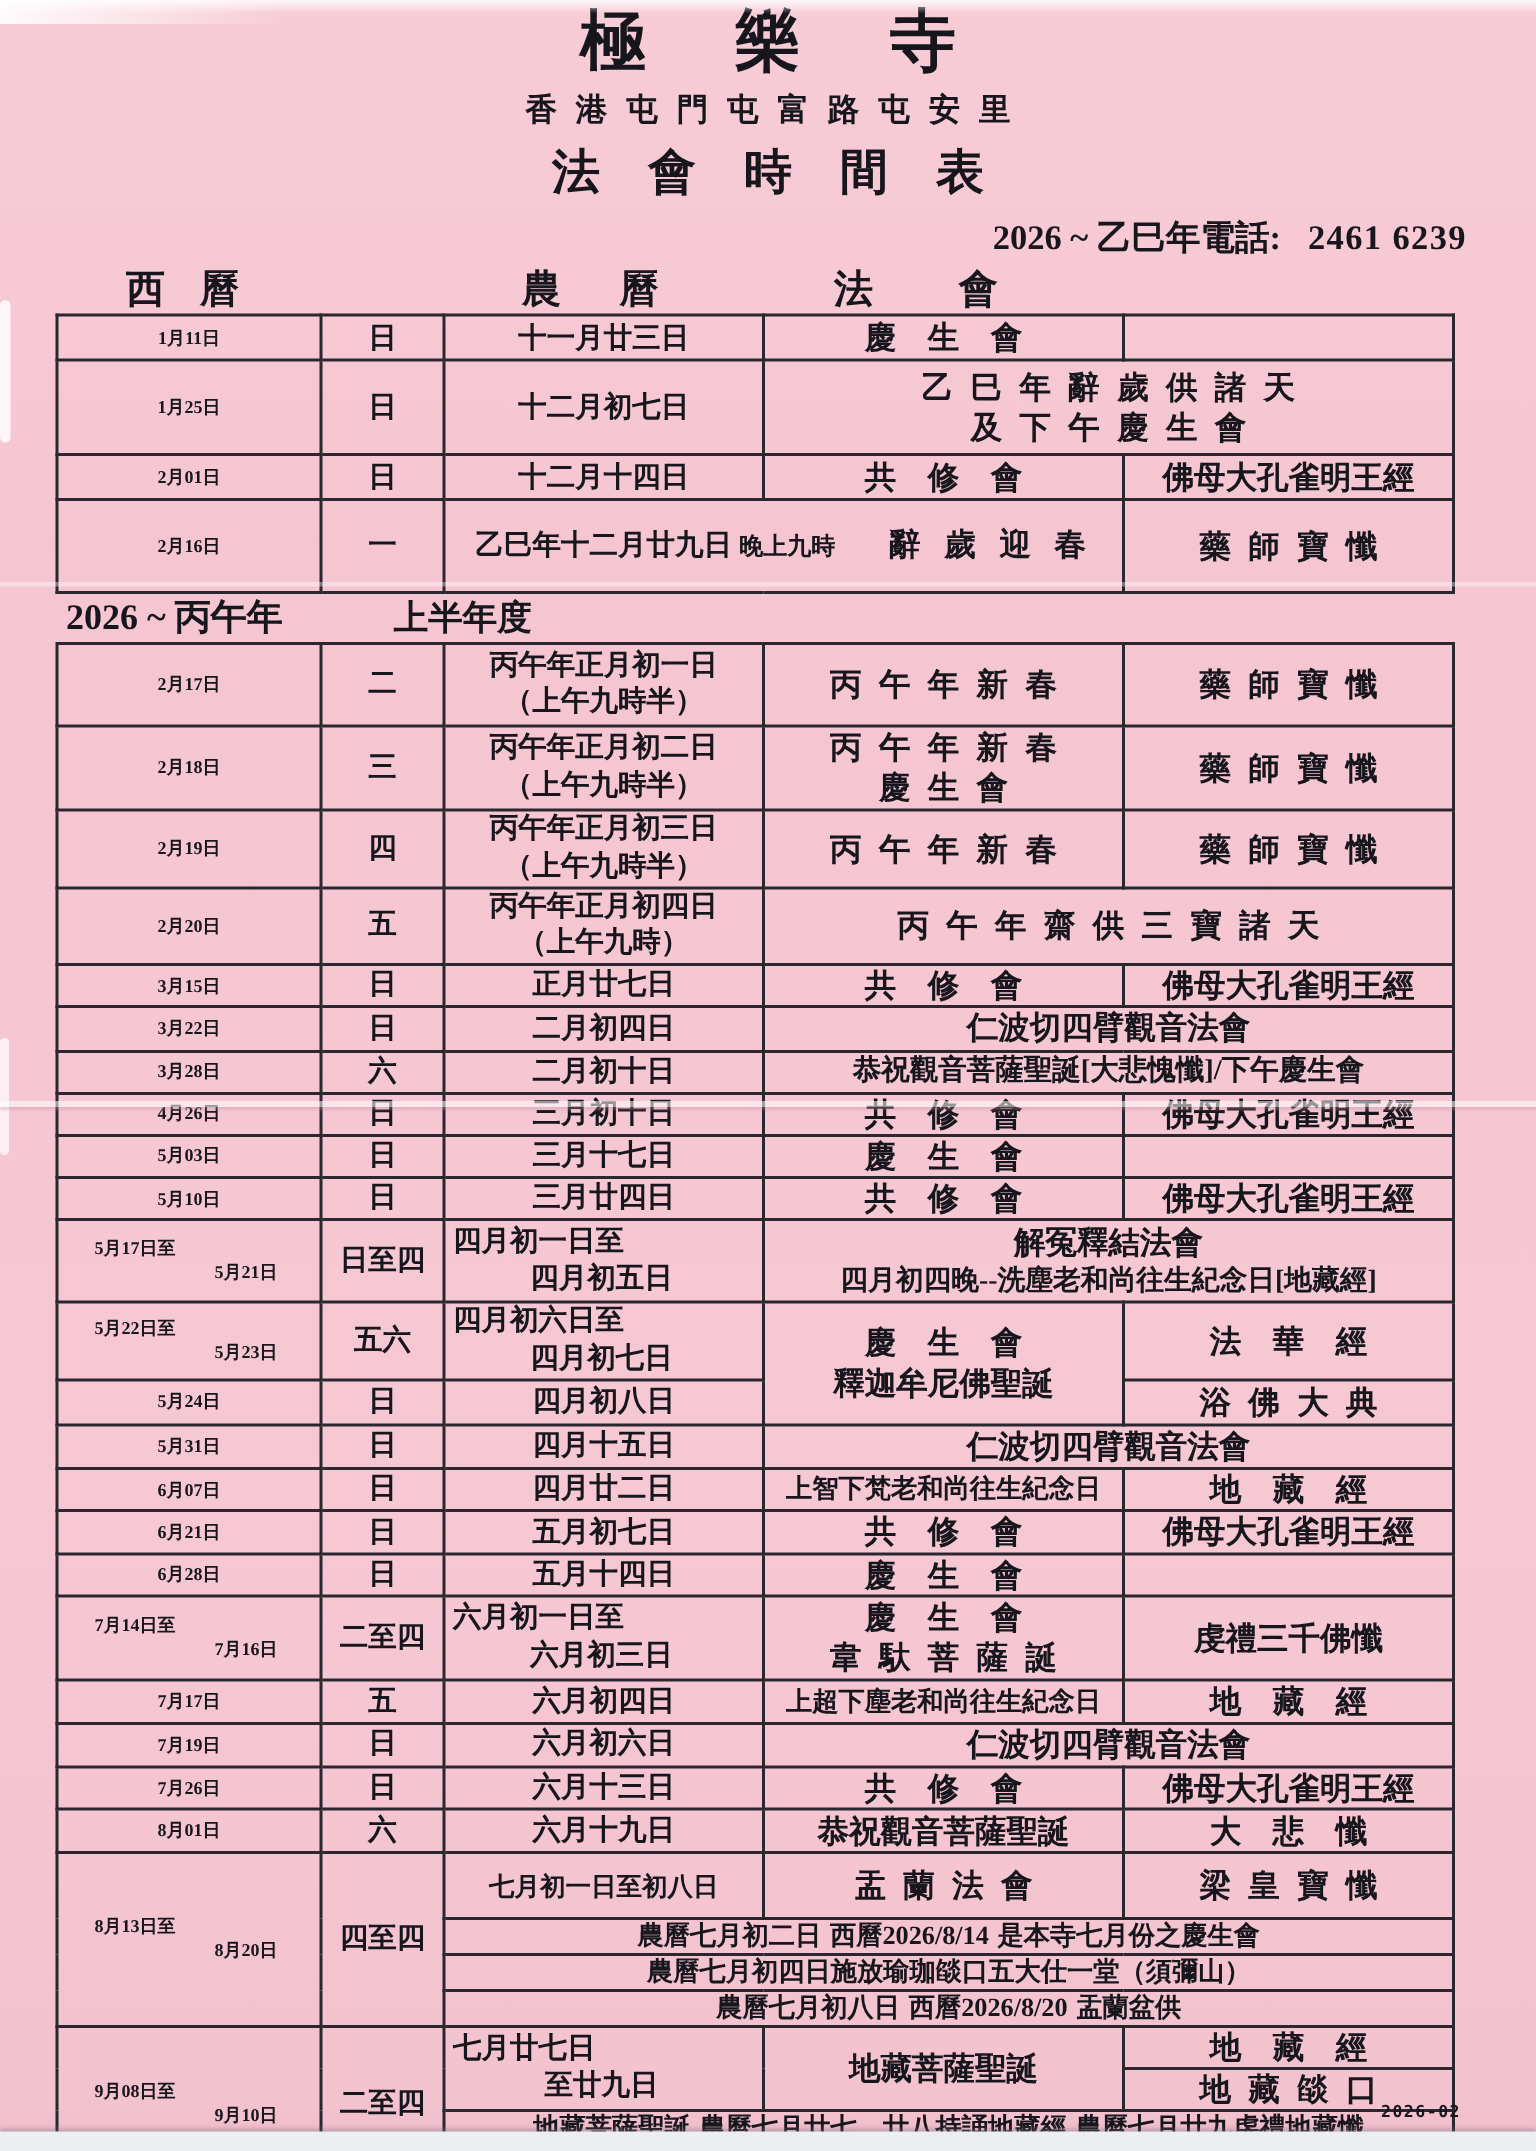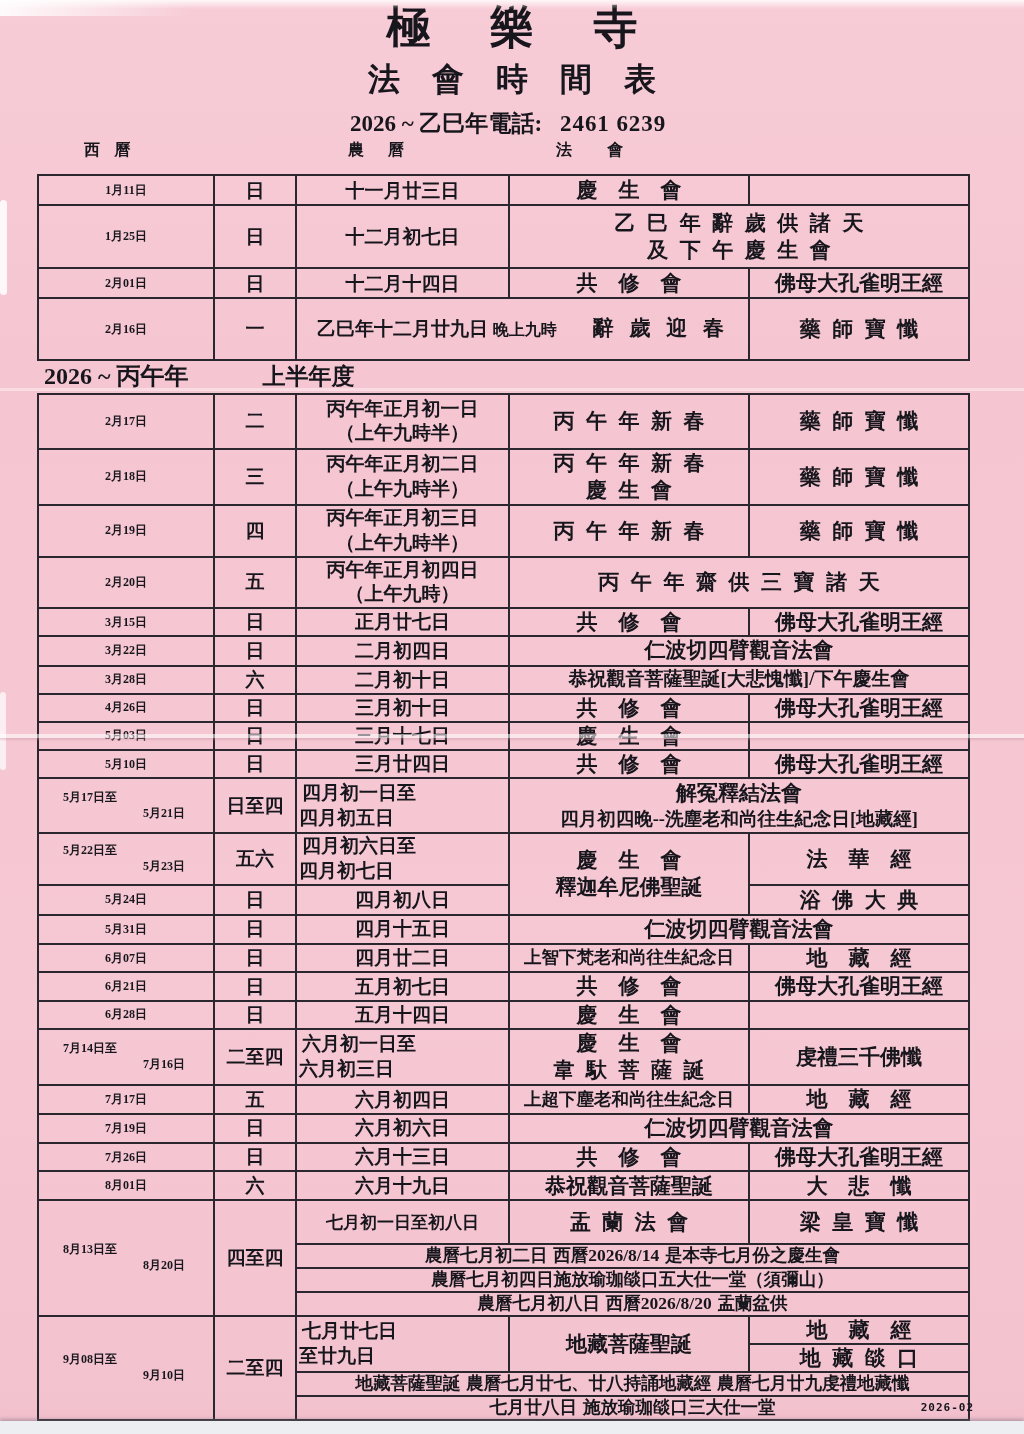--- a/index.html
+++ b/index.html
@@ -23,24 +23,24 @@
   .fold2{position:absolute;left:0;top:734px;width:100%;height:4px;background:rgba(255,255,255,.55);
     box-shadow:0 2px 2px rgba(190,140,155,.35);}
   .bottom-edge{position:absolute;bottom:0;left:0;width:100%;height:13px;background:#eceef1;
     box-shadow:0 -2px 3px rgba(120,110,125,.45);}
 
   
   .header{padding-top:4px;text-align:center;}
   .temple{font-size:44px;line-height:1.1;font-weight:700;letter-spacing:1.35em;padding-left:1.35em;}
   .address{font-size:21px;font-weight:600;letter-spacing:.6em;padding-left:.6em;margin-top:7px;}
   .doc-title{font-size:32px;font-weight:700;letter-spacing:1em;padding-left:1em;margin-top:6px;}
-  .year-row{display:flex;justify-content:center;align-items:baseline;
+  .year-row{display:flex;justify-content:flex-end;align-items:baseline;
     margin:6px 46px 0 38px;font-size:23px;font-weight:700;}
   .phone .num{margin-left:18px;letter-spacing:.04em;}
-  .col-headers{position:relative;height:34px;margin-top:1px;font-size:16px;font-weight:700;text-decoration:underline;}
+  .col-headers{position:relative;height:34px;margin-top:1px;font-size:26px;font-weight:700;text-decoration:underline;}
   .ch{position:absolute;top:0;letter-spacing:1.1em;white-space:nowrap;}
   .ch-west{left:84px;letter-spacing:.9em;}
   .ch-lunar{left:348px;letter-spacing:1.5em;}
   .ch-event{left:556px;letter-spacing:2.2em;}
 
   
   table{border-collapse:collapse;table-layout:fixed;margin-left:37px;width:931px;}
   td{border:2px solid #2b272e;text-align:center;vertical-align:middle;padding:0 2px;line-height:1.25;}
   td div{line-height:1.3;}
   .ca{font-size:12px;font-weight:700;}
@@ -49,21 +49,21 @@
   .csmall{font-size:17px;}
   .cd,.ce,.cm{font-size:21px;font-weight:700;word-spacing:.3em;}
   .dsmall{font-size:17.5px;word-spacing:.02em;border-radius:13px;}
   .cm .mbig{font-size:21px;}
   .cm .msmall{font-size:18.5px;}
   .cm .mlong{font-size:19px;}
   .note{font-size:17.5px;font-weight:600;word-spacing:.08em;}
   .rangeA div:first-child{text-align:left;padding-left:22px;}
   .rangeA div:last-child{text-align:right;padding-right:26px;}
   .rangeC div:first-child{text-align:left;padding-left:3px;}
-  .rangeC div:last-child{text-align:left;padding-right:3px;}
+  .rangeC div:last-child{text-align:center;padding-right:3px;}
   .seccell{border-left:none;border-right:none;text-align:left;padding-left:6px;}
   .secyear{font-size:24px;font-weight:700;}
   .secperiod{font-size:23px;font-weight:700;margin-left:74px;}
   .cdmcell{padding:16px;}
   .cdm{display:flex;justify-content:space-between;align-items:center;padding:0 4px;}
   .lun{font-size:19px;font-weight:600;white-space:nowrap;}
   .tiny{font-size:16px;}
   .evt{font-size:21px;font-weight:700;word-spacing:.5em;padding-right:4px;white-space:nowrap;}
 
   .footer-code{position:absolute;top:1401px;right:50px;font-size:11px;font-weight:700;
@@ -75,20 +75,21 @@
 <div class="page">
   <div class="edge-top"></div>
   <div class="corner-tl"></div>
   <div class="nick1"></div>
   <div class="nick2"></div>
   <div class="fold1"></div>
   <div class="fold2"></div>
 
   <div class="header">
     <div class="temple">極樂寺</div>
+    <div class="address">香港屯門屯富路屯安里</div>
     <div class="doc-title">法會時間表</div>
   </div>
 
   <div class="year-row">
     <span>2026 ~ 乙巳年</span>
     <span class="phone"><span>電話:</span><span class="num">2461 6239</span></span>
   </div>
 
   <div class="col-headers">
     <span class="ch ch-west">西曆</span>

